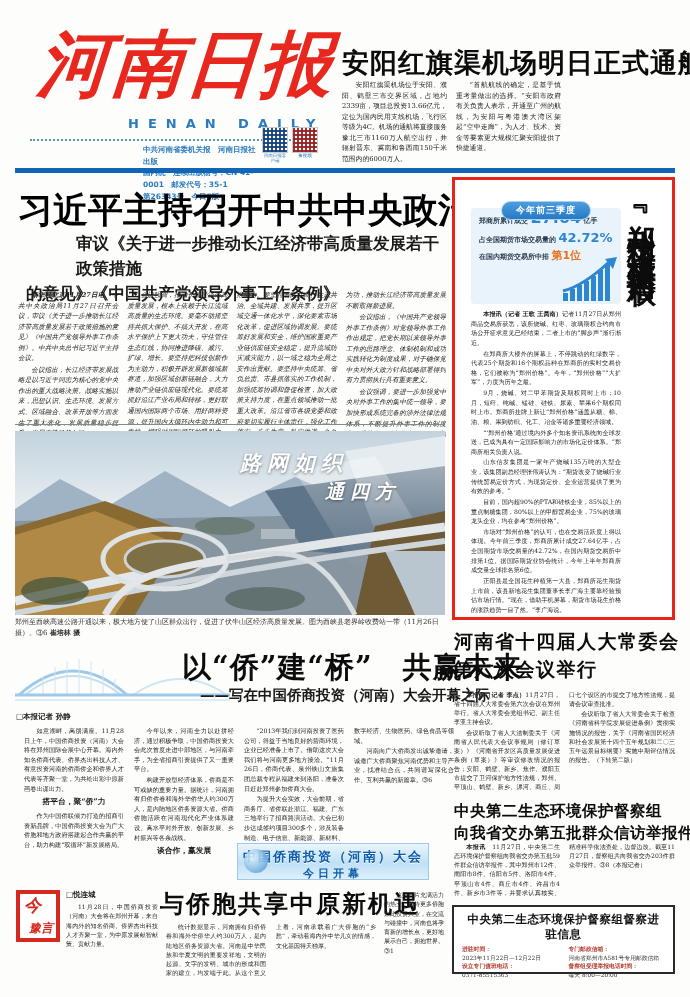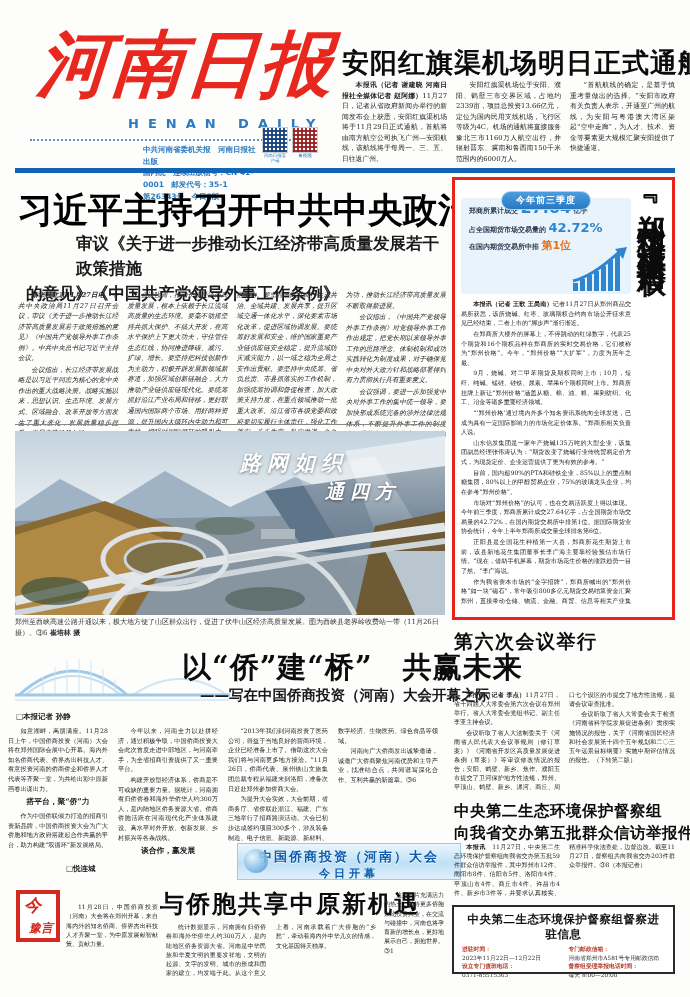--- a/index.html
+++ b/index.html
@@ -104,21 +104,20 @@
     <div class="qrcap" data-name="qr-caption">河南日报客户端</div>
   </div>
   <div class="abs" style="left:292px;top:127px;" data-name="qr-code-video">
     <div class="qr red" data-name="qr-icon"></div>
     <div class="qrcap" data-name="qr-caption">豫视频</div>
   </div>
   <div class="abs bluebar" style="left:15px;top:168px;width:660px;" data-name="masthead-divider-bar"></div>
 
   <div class="abs headline-serif airport-title" style="left:342px;top:45px;" data-name="airport-article-title">安阳红旗渠机场明日正式通航</div>
   <div class="abs cols airport-body" style="left:342px;top:80px;width:333px;" data-name="airport-article-body">
-      <p data-name="paragraph"><b>本报讯（记者 谢建晓 河南日报社全媒体记者 赵阿娜）</b>11月27日，记者从省政府新闻办举行的新闻发布会上获悉，安阳红旗渠机场将于11月29日正式通航，首航将由南方航空公司执飞广州—安阳航线，该航线将于每周一、三、五、日往返广州。</p>
       <p data-name="paragraph">安阳红旗渠机场位于安阳、濮阳、鹤壁三市交界区域，占地约2339亩，项目总投资13.66亿元，定位为国内民用支线机场，飞行区等级为4C。机场的通航将直接服务豫北三市1160万人航空出行，并辐射晋东、冀南和鲁西南150千米范围内的6000万人。</p>
       <p data-name="paragraph">“首航航线的确定，是基于慎重考量做出的选择。”安阳市政府有关负责人表示，开通至广州的航线，为安阳与粤港澳大湾区架起“空中走廊”，为人才、技术、资金等要素更大规模汇聚安阳提供了快捷通道。</p>
     </div>
 
   <div class="abs headline-sans main-title" style="left:18px;top:187px;" data-name="politburo-title">习近平主持召开中共中央政治局会议</div>
   <div class="abs main-sub" style="left:18px;top:232px;width:428px;" data-name="politburo-subtitle">
     <div style="padding-left:58px;" data-name="subtitle-line1">审议《关于进一步推动长江经济带高质量发展若干政策措施</div>
     <div style="padding-left:8px;" data-name="subtitle-line2">的意见》《中国共产党领导外事工作条例》</div>
   </div>
   <div class="abs cols main-body" style="left:18px;top:290px;width:428px;font-style:italic;" data-name="politburo-body">
@@ -185,55 +184,55 @@
         <line x1="100" y1="34" x2="100" y2="50"></line>
       </g>
       <path d="M118,50 Q165,18 212,50" stroke="#cfe4f4" stroke-width="2" fill="none"></path>
       <line x1="0" y1="50" x2="215" y2="50" stroke="#9ec9e8" stroke-width="3"></line>
       <line x1="0" y1="55" x2="215" y2="55" stroke="#dcedf8" stroke-width="2"></line>
     </svg>
   </div>
   <div class="abs qiao-sub" style="left:200px;top:686px;" data-name="qiao-article-subtitle">——写在中国侨商投资（河南）大会开幕之际</div>
   <div class="abs headline-serif qiao-title" style="left:182px;top:648px;" data-name="qiao-article-title">以“侨”建“桥”　共赢未来</div>
   <div class="abs byline" style="left:16px;top:712px;" data-name="qiao-article-byline">□本报记者 孙静</div>
-  <div class="abs cols qiao-body" style="left:8px;top:726px;width:430px;" data-name="qiao-article-body">
+  <div class="abs cols qiao-body" style="left:24px;top:726px;width:430px;" data-name="qiao-article-body">
       <p data-name="paragraph">如意湖畔，高朋满座。11月28日上午，中国侨商投资（河南）大会将在郑州国际会展中心开幕。海内外知名侨商代表、侨界杰出科技人才、有意投资河南的侨商侨企和侨界人才代表等齐聚一堂，为共绘出彩中原新画卷出谋出力。</p>
       <div class="col-subhead" data-name="column-subhead">搭平台，聚“侨”力</div>
       <p data-name="paragraph">作为中国侨联倾力打造的招商引资新品牌，中国侨商投资大会为广大侨胞和地方政府搭建起合作共赢的平台，助力构建“双循环”新发展格局。</p>
       <p data-name="paragraph">今年以来，河南全力以赴拼经济，通过积极争取，中国侨商投资大会此次首度走进中部地区，与河南牵手，为全省招商引资提供了又一重要平台。</p>
       <p data-name="paragraph">构建开放型经济体系，侨商是不可或缺的重要力量。据统计，河南拥有归侨侨眷和海外华侨华人约300万人，是内陆地区侨务资源大省。侨商侨胞活跃在河南现代化产业体系建设、高水平对外开放、创新发展、乡村振兴等各条战线。</p>
       <div class="col-subhead" data-name="column-subhead">谈合作，赢发展</div>
       <p data-name="paragraph">“2013年我们到河南投资了医药公司，得益于当地良好的营商环境，企业已经准备上市了。借助这次大会我们将与河南更多地方接洽。”11月26日，侨商代表、泉州铁山文旅集团总裁专程从福建来到洛阳，准备次日赶赴郑州参加侨商大会。</p>
       <p data-name="paragraph">为提升大会实效，大会前期，省商务厅、省侨联赴浙江、福建、广东三地举行了招商路演活动。大会已初步达成签约项目300多个，涉及装备制造、电子信息、新能源、新材料、数字经济、生物医药、绿色食品等领域。</p>
       <p data-name="paragraph">河南向广大侨商发出诚挚邀请，诚邀广大侨商聚焦河南优势和主导产业，找准结合点，共同谱写深化合作、互利共赢的新篇章。③6</p>
     </div>
 
-  <div class="abs banner" style="left:237px;top:843px;width:224px;height:37px;" data-name="conference-banner">
+  <div class="abs banner" style="left:237px;top:843px;width:192px;height:37px;" data-name="conference-banner">
     <div class="globe" data-name="globe-icon"></div>
     <div class="banner-l1" data-name="banner-line1">中国侨商投资（河南）大会</div>
     <div class="banner-l2" data-name="banner-line2">今日开幕</div>
   </div>
 
   <div class="abs jy-logo" style="left:16px;top:890px;width:44px;height:52px;" data-name="jinyuyan-logo">
     <span class="t1" data-name="logo-char-jin">今</span>
     <span class="t2" data-name="logo-chars-yuyan">豫言</span>
   </div>
-  <div class="abs byline" style="left:66px;top:864px;text-align:center;" data-name="jinyuyan-byline">□悦连城</div>
+  <div class="abs byline" style="left:66px;top:890px;text-align:center;" data-name="jinyuyan-byline">□悦连城</div>
   <div class="abs headline-serif jy-title" style="left:160px;top:888px;" data-name="jinyuyan-title">与侨胞共享中原新机遇</div>
   <div class="abs jy-body" style="left:66px;top:902px;width:92px;height:80px;" data-name="jinyuyan-col-a">
       <p data-name="paragraph">11月28日，中国侨商投资（河南）大会将在郑州开幕，来自海内外的知名侨商、侨界杰出科技人才齐聚一堂，为中原发展献智献策、贡献力量。</p>
     </div>
   <div class="abs jy-body" style="left:166px;top:922px;width:210px;height:60px;column-count:2;column-gap:10px;column-fill:auto;" data-name="jinyuyan-col-b">
       <p data-name="paragraph">统计数据显示，河南拥有归侨侨眷和海外华侨华人约300万人，是内陆地区侨务资源大省。河南是中华民族和华夏文明的重要发祥地，文明的起源、文字的发明、城市的形成和国家的建立，均发端于此。从这个意义上看，河南承载着广大侨胞的“乡愁”，牵动着海内外中华儿女的情感，文化基因得天独厚。</p>
     </div>
   <div class="abs jy-body" style="left:384px;top:890px;width:60px;height:92px;" data-name="jinyuyan-col-c">
       <p data-name="paragraph">这是一片充满活力的热土，期待更多侨胞来此投资兴业，在交流与碰撞中，河南也将孕育新的增长点，更好地展示自己，拥抱世界。③1</p>
     </div>
 
-  <div class="abs redbox" style="left:452px;top:177px;width:223px;height:443px;padding:6px;display:flex;gap:6px;" data-name="zhengzhou-price-article">
+  <div class="abs redbox" style="left:452px;top:177px;width:223px;height:443px;padding:16px;display:flex;gap:6px;" data-name="zhengzhou-price-article">
     <div style="flex:1;min-width:0;" data-name="zhengzhou-price-content">
       <div class="info" style="height:96px;margin-top:6px;" data-name="futures-infographic">
         <div class="badge" style="top:-7px;" data-name="infographic-badge">今年前三季度</div>
         <div class="stat" style="margin-top:12px;">
           <span data-name="stat1-label">郑商所累计成交 </span><span class="v1" data-name="stat1-value">27.64</span><span data-name="stat1-unit"> 亿手</span>
         </div>
         <div class="stat">
           <span data-name="stat2-label">占全国期货市场交易量的 </span><span class="v2" data-name="stat2-value">42.72%</span>
         </div>
         <div class="stat">
@@ -262,20 +261,21 @@
           <p data-name="paragraph">目前，国内超90%的PTA和硅铁企业，85%以上的重点制糖集团，80%以上的甲醇贸易企业，75%的玻璃龙头企业，均在参考“郑州价格”。</p>
           <p data-name="paragraph">市场对“郑州价格”的认可，也在交易活跃度上得以体现。今年前三季度，郑商所累计成交27.64亿手，占全国期货市场交易量的42.72%，在国内期货交易所中排第1位。据国际期货业协会统计，今年上半年郑商所成交量全球排名第6位。</p>
           <p data-name="paragraph">正阳县是全国花生种植第一大县，郑商所花生期货上市前，该县新地花生集团董事长李广海主要靠经验预估市场行情。“现在，借助手机屏幕，期货市场花生价格的涨跌趋势一目了然。”李广海说。</p>
           <p data-name="paragraph">作为我省资本市场的“金字招牌”，郑商所喊出的“郑州价格”如一块“磁石”，常年吸引800多亿元期货交易结算资金汇聚郑州，直接带动仓储、物流、金融、商贸、信息等相关产业集聚发展，对推动我省从产业基础优势向产业链供应链优势转变形成强大支撑。③6</p>
         </div>
     </div>
     <div class="vert-title" style="height:425px;" data-name="zhengzhou-price-vertical-title">『郑州价格』这样放大话语权</div>
   </div>
 
   <div class="abs headline-serif renda-title" style="left:454px;top:628px;" data-name="renda-article-title">
+    <div data-name="renda-title-line1">河南省十四届人大常委会</div>
     <div data-name="renda-title-line2">第六次会议举行</div>
   </div>
   <div class="abs cols renda-body" style="left:454px;top:690px;width:221px;" data-name="renda-article-body">
       <p data-name="paragraph"><b>本报讯（记者 李点）</b>11月27日，省十四届人大常委会第六次会议在郑州举行。省人大常委会党组书记、副主任李亚主持会议。</p>
       <p data-name="paragraph">会议听取了省人大法制委关于《河南省人民代表大会议事规则（修订草案）》《河南省开发区高质量发展促进条例（草案）》等审议修改情况的报告；安阳、鹤壁、新乡、焦作、濮阳五市提交了卫河保护地方性法规，郑州、平顶山、鹤壁、新乡、漯河、商丘、周口七个设区的市提交了地方性法规，提请会议审查批准。</p>
       <p data-name="paragraph">会议听取了省人大常委会关于检查《河南省科学院发展促进条例》贯彻实施情况的报告，关于《河南省国民经济和社会发展第十四个五年规划和二〇三五年远景目标纲要》实施中期评估情况的报告。（下转第二版）</p>
     </div>
 
   <div class="abs headline-serif du-title" style="left:454px;top:800px;" data-name="inspection-article-title">
     <div data-name="inspection-title-line1">中央第二生态环境保护督察组</div>

